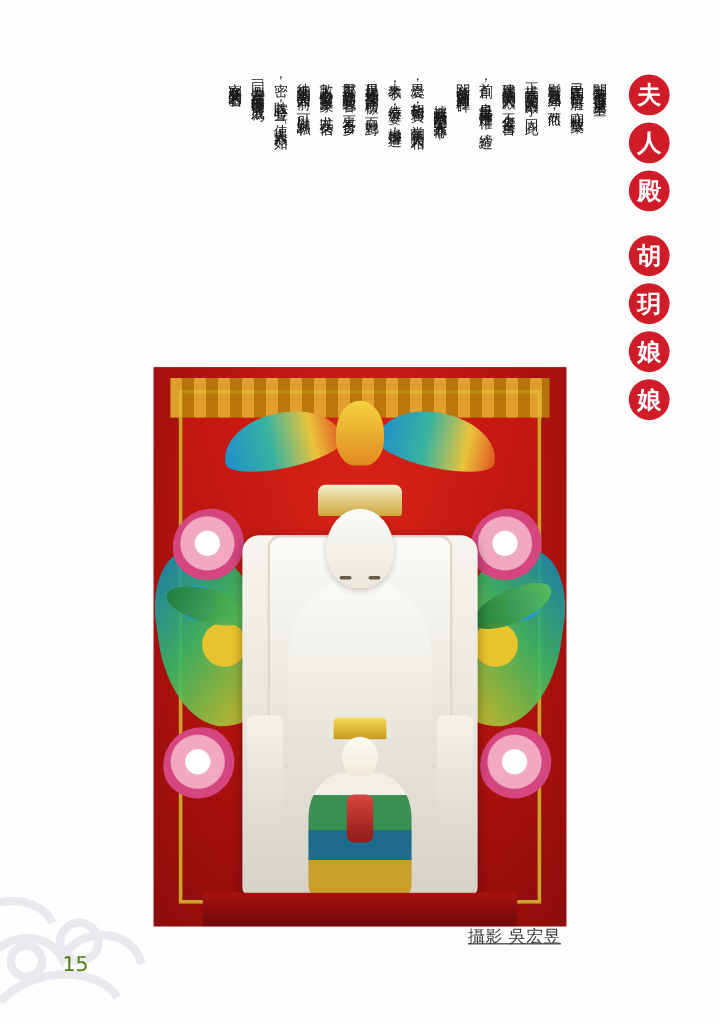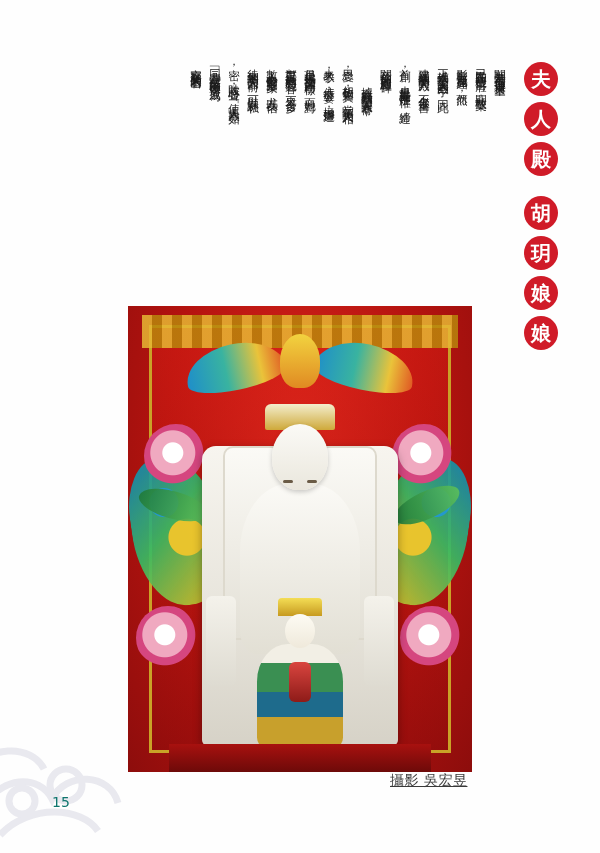--- a/index.html
+++ b/index.html
@@ -351,22 +351,22 @@
     font-size: 14px;
     color: #3a3a3a;
     letter-spacing: .5px;
     text-decoration: underline;
   }
   .page-number {
     position: absolute;
     left: 52px;
     top: 794px;
     font-family: "DejaVu Sans", sans-serif;
-    font-size: 14px;
-    color: #0f766e;
+    font-size: 17px;
+    color: #4d7c0f;
   }
 </style>
 </head>
 <body>
 
 <div class="page">
 
   <svg class="cloud-motif" viewBox="0 0 260 180">
     <g fill="none" stroke="#e9e9ef" stroke-width="7">
       <path d="M10 150 C 30 110, 70 112, 82 136 C 96 108, 140 110, 148 140"></path>

